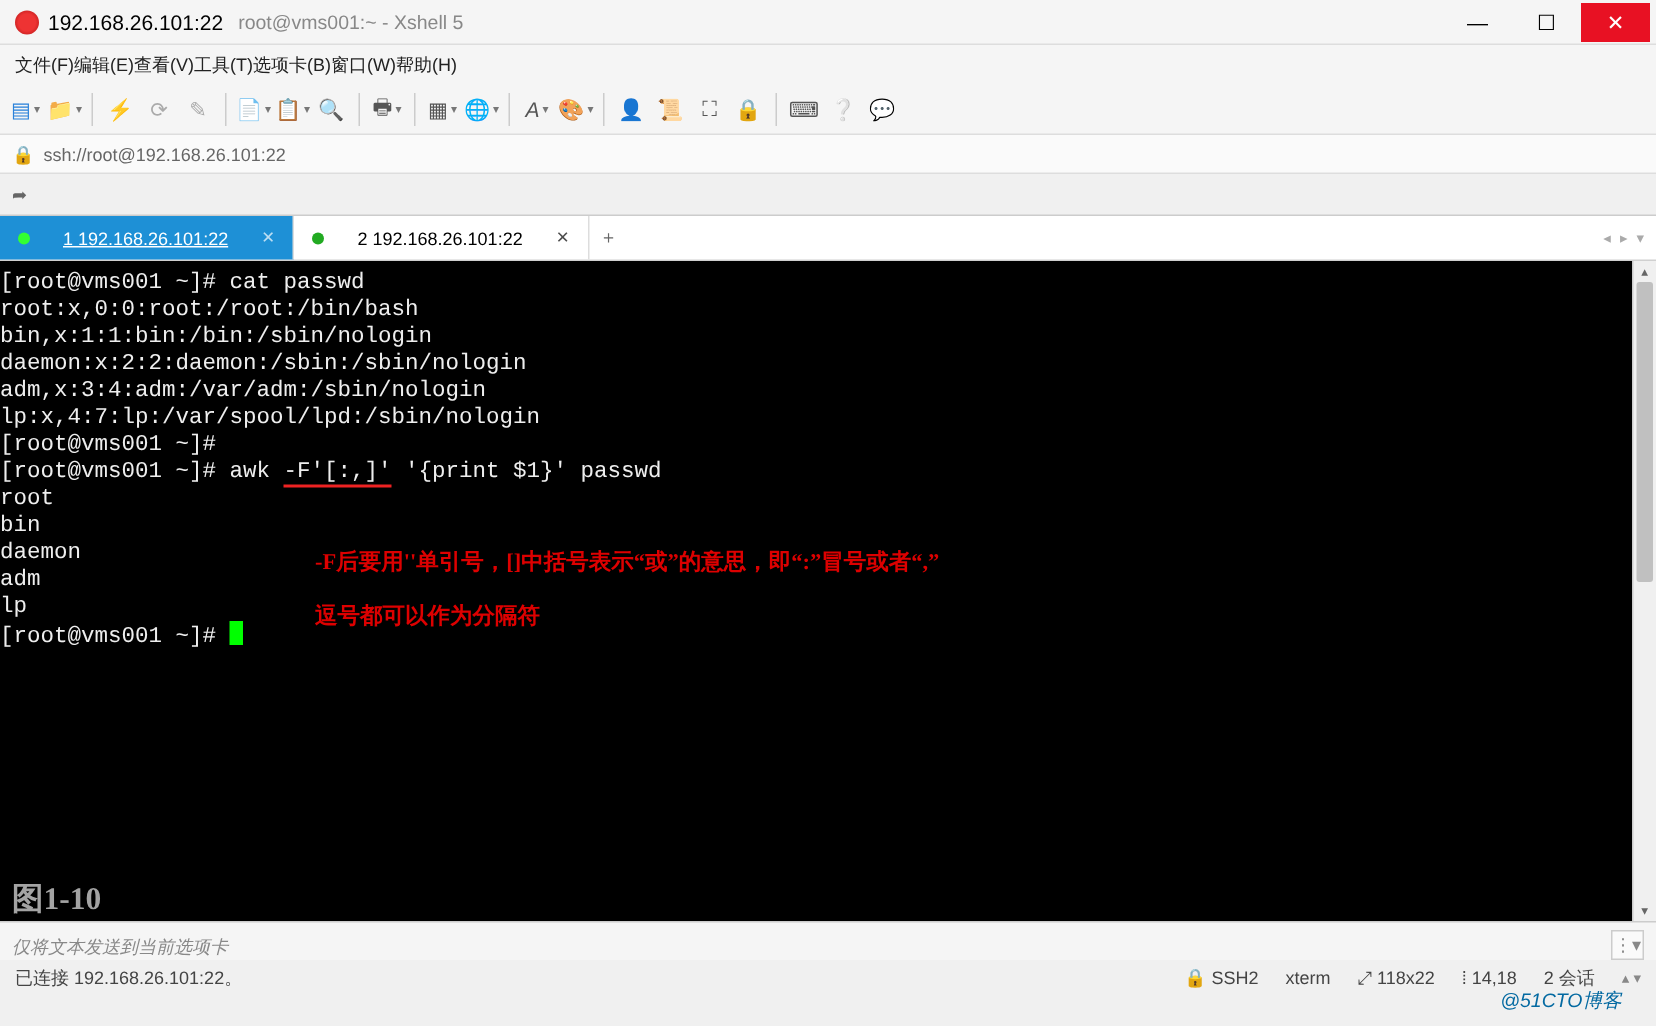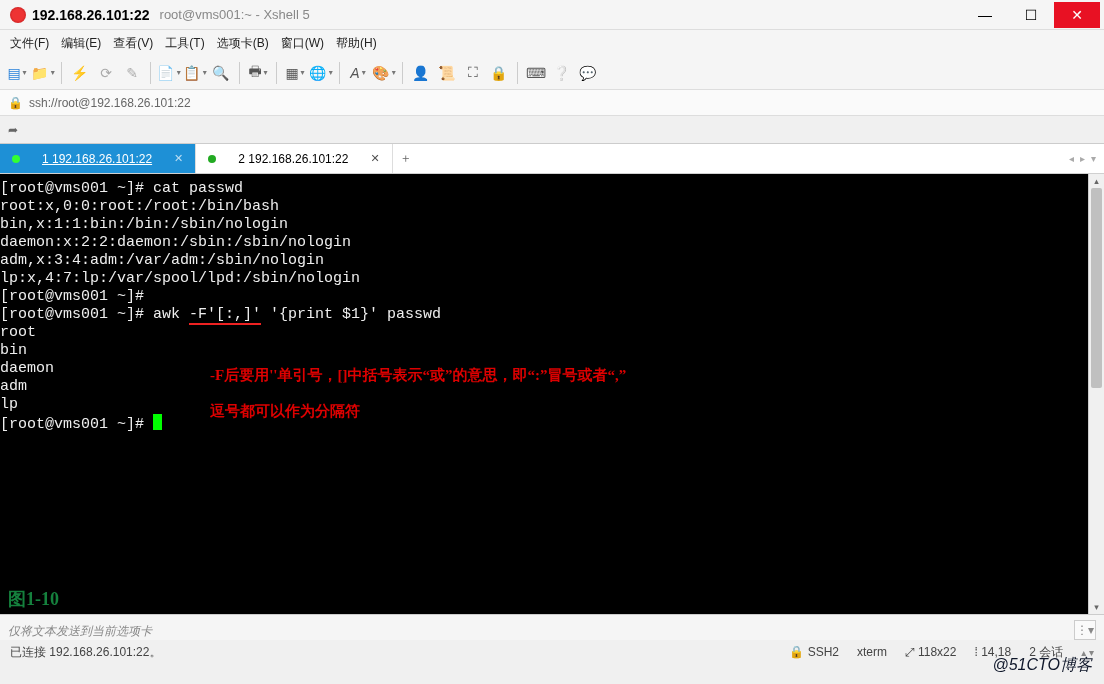--- a/index.html
+++ b/index.html
@@ -1,53 +1,53 @@
 <!DOCTYPE html>
 <html><head>
 <meta charset="utf-8">
 <style>
 * { margin: 0; padding: 0; box-sizing: border-box; }
 body { font-family: "Microsoft YaHei", SimSun, sans-serif; font-size: 12px; background: #f0f0f0; width: 1104px; height: 684px; overflow: hidden; position: relative; }
 .titlebar { height: 30px; background: #f5f5f5; display: flex; align-items: center; padding: 0 4px; border-bottom: 1px solid #ddd; }
 .titlebar .app-icon { width: 16px; height: 16px; margin: 0 6px; background: radial-gradient(circle, #e33 50%, #a11 100%); border-radius: 50%; }
-.titlebar .title-strong { font-weight: bold; font-size: 14px; margin-right: 10px; }
+.titlebar .title-strong { font-weight: normal; font-size: 14px; margin-right: 10px; }
 .titlebar .title-rest { color: #888; font-size: 13px; text-align: center; }
 .win-ctrls { margin-left: auto; display: flex; }
 .win-btn { width: 46px; height: 26px; display: flex; align-items: center; justify-content: center; font-size: 14px; }
 .win-btn.close { background: #e81123; color: #fff; }
-.menubar { height: 26px; display: flex; align-items: center; padding: 0 10px; gap: 12px; background: #f5f5f5; }
+.menubar { height: 26px; display: flex; align-items: center; padding: 0 10px; background: #f5f5f5; }
 .menubar span { color: #222; }
 .toolbar { height: 34px; display: flex; align-items: center; padding: 0 6px; gap: 4px; background: #f5f5f5; border-bottom: 1px solid #ddd; }
 .tool-ic { width: 22px; height: 22px; display: flex; align-items: center; justify-content: center; font-size: 14px; color: #555; }
 .tool-drop::after { content: "▾"; font-size: 8px; color: #777; margin-left: 2px; }
 .tool-sep { width: 1px; height: 22px; background: #ccc; margin: 0 3px; }
 .addr-bar { height: 26px; display: flex; align-items: center; padding: 0 8px; background: #fafafa; border-bottom: 1px solid #ddd; color: #666; }
 .hint-bar { height: 28px; display: flex; align-items: center; padding: 0 8px; background: #f0f0f0; border-bottom: 1px solid #ccc; color: #666; gap: 6px; }
 .tabs-row { height: 30px; display: flex; align-items: stretch; background: #fff; border-bottom: 1px solid #d0d0d0; position: relative; }
 .tab { display: flex; align-items: center; padding: 0 12px; gap: 22px; border-right: 1px solid #ddd; font-size: 12px; }
 .tab.active { background: #1e90d6; color: #fff; }
 .tab.active .tab-dot { background: #3f3; }
 .tab-dot { width: 8px; height: 8px; border-radius: 50%; background: #2a2; }
 .tab-close { font-size: 11px; opacity: .7; }
 .tab-add { width: 26px; display: flex; align-items: center; justify-content: center; color: #666; }
 .tab-nav { margin-left: auto; display: flex; align-items: center; padding: 0 8px; color: #aaa; font-size: 10px; gap: 6px; }
 .terminal-wrap { position: relative; height: 440px; display: flex; }
 .terminal { flex: 1; background: #000; color: #eee; font-family: "Consolas","Courier New",monospace; font-size: 15px; line-height: 18px; padding: 6px 0; white-space: pre; overflow: hidden; position: relative; }
 .cursor { display: inline-block; width: 9px; height: 16px; background: #00ff00; vertical-align: -2px; }
 .underline-red { border-bottom: 2px solid #e22; }
 .anno { position: absolute; color: #d00; font-family: "Microsoft YaHei"; font-weight: bold; font-size: 15px; }
-.fig-label { position: absolute; left: 8px; bottom: 6px; color: #15803d; font-weight: bold; font-family: "Microsoft YaHei"; font-size: 18px; }
+.fig-label { position: absolute; left: 8px; bottom: 6px; color: #a3a3a3; font-weight: bold; font-family: "Microsoft YaHei"; font-size: 21px; }
 .scrollbar { width: 16px; background: #f0f0f0; border-left: 1px solid #ccc; position: relative; }
 .sb-thumb { position: absolute; left: 2px; right: 2px; top: 14px; height: 200px; background: #c0c0c0; border-radius: 2px; }
 .sb-arrow { position: absolute; left: 0; right: 0; height: 14px; display: flex; align-items: center; justify-content: center; color: #666; font-size: 9px; }
 .send-bar { height: 26px; display: flex; align-items: flex-end; padding: 0 8px; background: #f5f5f5; border-top: 1px solid #ccc; color: #888; font-style: italic; }
 .send-bar .send-btn { margin-left: auto; width: 22px; height: 20px; border: 1px solid #ccc; background: #fafafa; display: flex; align-items: center; justify-content: center; font-style: normal; }
 .status-bar { height: 24px; display: flex; align-items: center; padding: 0 10px; background: #f0f0f0; color: #444; gap: 18px; }
 .status-bar .left { flex: 1; }
-.watermark { position: absolute; right: 12px; bottom: 8px; color: #0f172a; font-style: italic; font-size: 16px; pointer-events: none; }
+.watermark { position: absolute; right: 23px; bottom: 8px; color: #0369a1; font-style: italic; font-size: 13px; pointer-events: none; }
 </style>
 </head>
 <body>
 
 <div class="titlebar">
   <div class="app-icon"></div>
   <span class="title-strong">192.168.26.101:22</span>
   <span class="title-rest">root@vms001:~ - Xshell 5</span>
   <div class="win-ctrls">
     <div class="win-btn">—</div>

